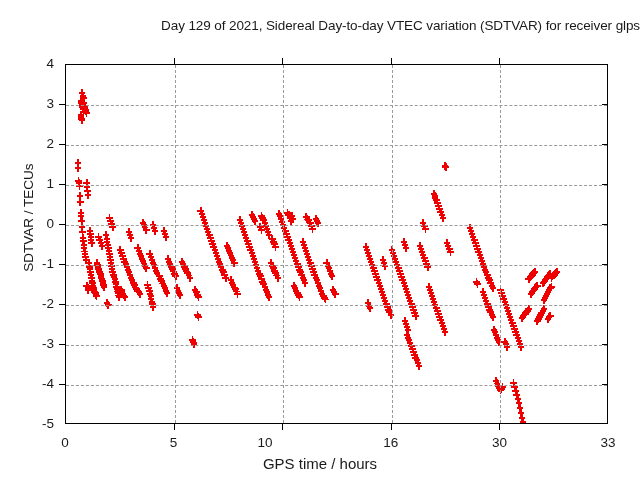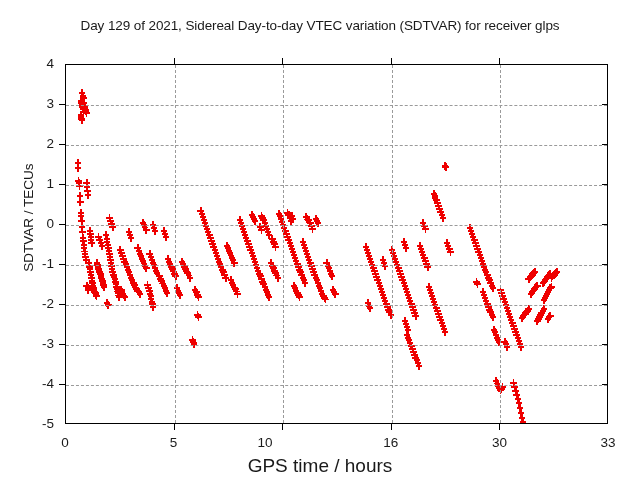--- a/index.html
+++ b/index.html
@@ -17,21 +17,21 @@
   #figure {
     position: relative;
     width: 640px;
     height: 480px;
   }
   #chart-title {
     position: absolute;
     left: 0;
     top: 18px;
     width: 640px;
-    text-align: center;
+    text-align: right;
     font-size: 13.5px;
     color: #1a1a1a;
     white-space: nowrap;
     letter-spacing: -0.1px;
   }
   #plot-area {
     position: absolute;
     left: 65px;
     top: 64px;
     width: 543px;
@@ -109,21 +109,21 @@
     transform: rotate(-90deg);
     transform-origin: center center;
     white-space: nowrap;
   }
   #x-axis-title {
     position: absolute;
     left: 0;
     top: 455px;
     width: 640px;
     text-align: center;
-    font-size: 19px;
+    font-size: 15px;
     color: #1a1a1a;
   }
   #scatter-svg {
     position: absolute;
     left: 0;
     top: 0;
     width: 543px;
     height: 360px;
   }
 </style>

